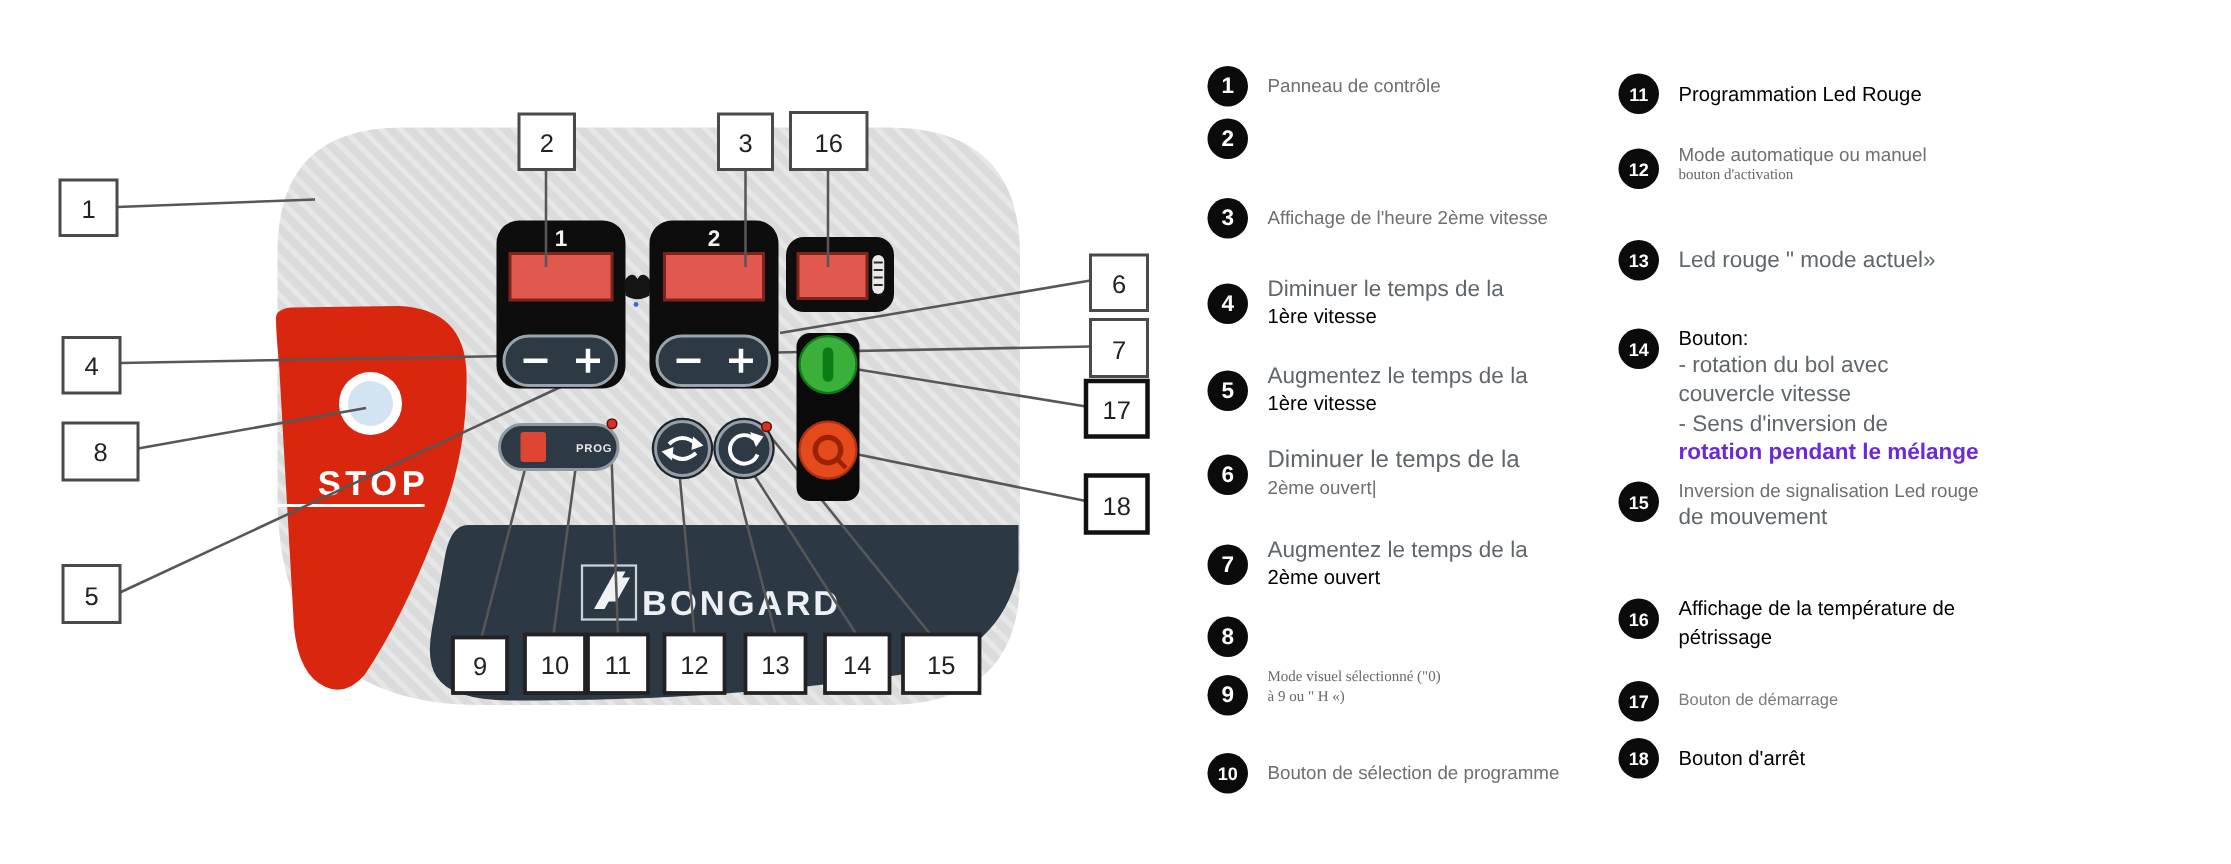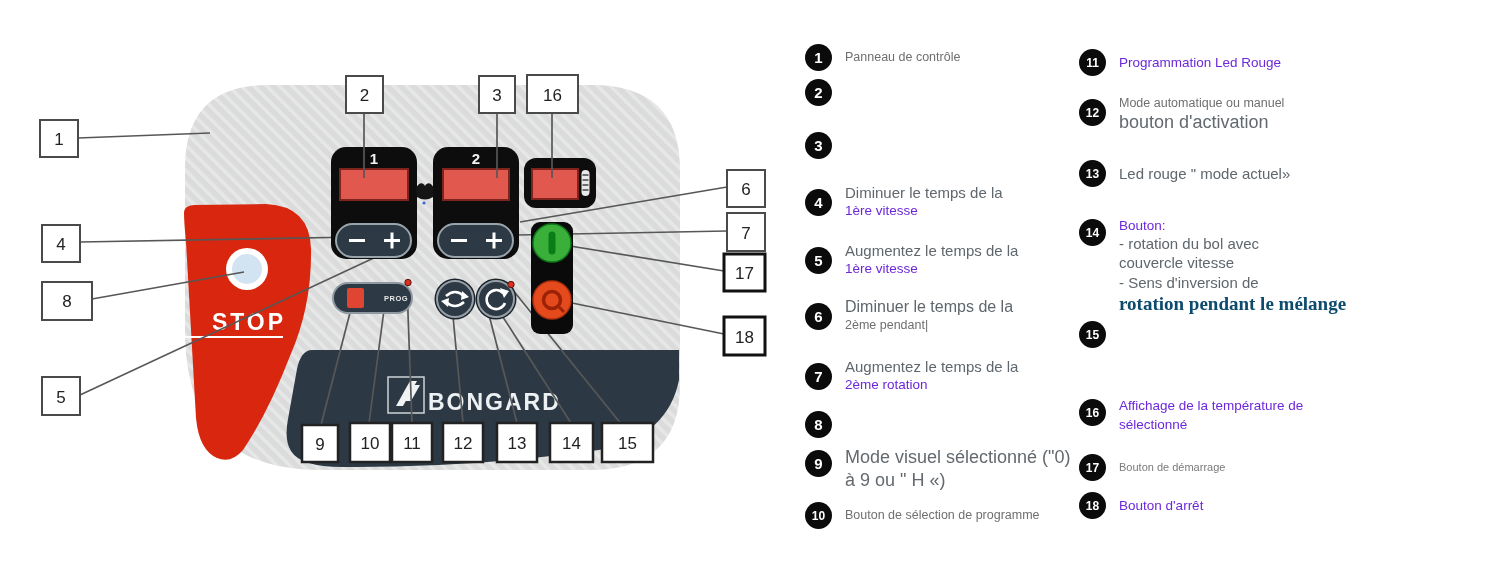--- a/index.html
+++ b/index.html
@@ -15,25 +15,25 @@
   .legend-item{position:absolute;display:flex;align-items:flex-start;}
   .lnum{flex:0 0 auto;width:27px;height:27px;border-radius:50%;background:#0b0b0b;color:#fff;
         font-weight:bold;font-size:15px;display:flex;align-items:center;justify-content:center;}
   .lnum.two{font-size:12px;}
   .ltxt{margin-left:13px;}
   .lline{line-height:1.28;white-space:nowrap;}
   .vcenter .ltxt{line-height:27px;}
   .vcenter .lline{line-height:27px;}
   .t-xs{font-size:11px;color:#7a7a7a;}
   .t-sm{font-size:12.5px;color:#6f6f6f;}
-  .t-md{font-size:13.5px;color:#6d28d9;}
-  .t-14{font-size:18px;color:#63696e;}
+  .t-md{font-size:13.5px;color:#000000;}
+  .t-14{font-size:10px;color:#63696e;font-family:Liberation Serif, serif;}
   .t-lg{font-size:15px;color:#5f666c;}
   .t-xl{font-size:16px;color:#5f666c;}
-  .t-b13{font-size:19px;color:#0c4a6e;font-weight:bold;font-family:Liberation Serif, serif;}
+  .t-b13{font-size:15px;color:#6d28d9;font-weight:bold;}
 </style>
 </head>
 <body>
 
 <div class="stage">
 
   <svg width="800" height="576" viewBox="0 0 800 576">
     <defs>
       <pattern id="hatch" width="9" height="9" patternUnits="userSpaceOnUse" patternTransform="rotate(-45)">
         <rect width="9" height="9" fill="#dbdbdb"></rect>
@@ -184,47 +184,50 @@
     <span class="lnum">1</span>
     <div class="ltxt">
         <div class="lline t-sm">Panneau de contrôle</div>
       </div>
   </div>
   <div class="legend-item vcenter" style="left:805px;top:79px;">
     <span class="lnum">2</span>
   </div>
   <div class="legend-item vcenter" style="left:805px;top:132px;">
     <span class="lnum">3</span>
+    <div class="ltxt">
+        <div class="lline t-sm">Affichage de l'heure 2ème vitesse</div>
+      </div>
   </div>
   <div class="legend-item" style="left:805px;top:183px;">
     <span class="lnum" style="margin-top:6px;">4</span>
     <div class="ltxt">
       <div class="lline t-lg">Diminuer le temps de la</div>
       <div class="lline t-md">1ère vitesse</div>
     </div>
   </div>
   <div class="legend-item" style="left:805px;top:241px;">
     <span class="lnum" style="margin-top:6px;">5</span>
     <div class="ltxt">
       <div class="lline t-lg">Augmentez le temps de la</div>
       <div class="lline t-md">1ère vitesse</div>
     </div>
   </div>
   <div class="legend-item" style="left:805px;top:297px;">
     <span class="lnum" style="margin-top:6px;">6</span>
     <div class="ltxt">
       <div class="lline t-xl">Diminuer le temps de la</div>
-      <div class="lline t-sm">2ème pendant|</div>
+      <div class="lline t-sm">2ème ouvert|</div>
     </div>
   </div>
   <div class="legend-item" style="left:805px;top:357px;">
     <span class="lnum" style="margin-top:6px;">7</span>
     <div class="ltxt">
       <div class="lline t-lg">Augmentez le temps de la</div>
-      <div class="lline t-md">2ème rotation</div>
+      <div class="lline t-md">2ème ouvert</div>
     </div>
   </div>
   <div class="legend-item vcenter" style="left:805px;top:411px;">
     <span class="lnum">8</span>
   </div>
   <div class="legend-item" style="left:805px;top:446px;">
     <span class="lnum" style="margin-top:4px;">9</span>
     <div class="ltxt">
       <div class="lline t-14">Mode visuel sélectionné ("0)</div>
       <div class="lline t-14">à 9 ou " H «)</div>
@@ -261,26 +264,30 @@
     <div class="ltxt">
       <div class="lline t-md">Bouton:</div>
       <div class="lline t-lg">- rotation du bol avec</div>
       <div class="lline t-lg">couvercle vitesse</div>
       <div class="lline t-lg">- Sens d'inversion de</div>
       <div class="lline t-b13">rotation pendant le mélange</div>
     </div>
   </div>
   <div class="legend-item" style="left:1079px;top:319px;">
     <span class="lnum two" style="margin-top:2px;">15</span>
+    <div class="ltxt">
+      <div class="lline t-sm">Inversion de signalisation Led rouge</div>
+      <div class="lline t-lg">de mouvement</div>
+    </div>
   </div>
   <div class="legend-item" style="left:1079px;top:397px;">
     <span class="lnum two" style="margin-top:2px;">16</span>
     <div class="ltxt">
       <div class="lline t-md">Affichage de la température de</div>
-      <div class="lline t-md" style="line-height:1.7;">sélectionné</div>
+      <div class="lline t-md" style="line-height:1.7;">pétrissage</div>
     </div>
   </div>
   <div class="legend-item vcenter" style="left:1079px;top:454px;">
     <span class="lnum two">17</span>
     <div class="ltxt">
         <div class="lline t-xs">Bouton de démarrage</div>
       </div>
   </div>
   <div class="legend-item vcenter" style="left:1079px;top:492px;">
     <span class="lnum two">18</span>

